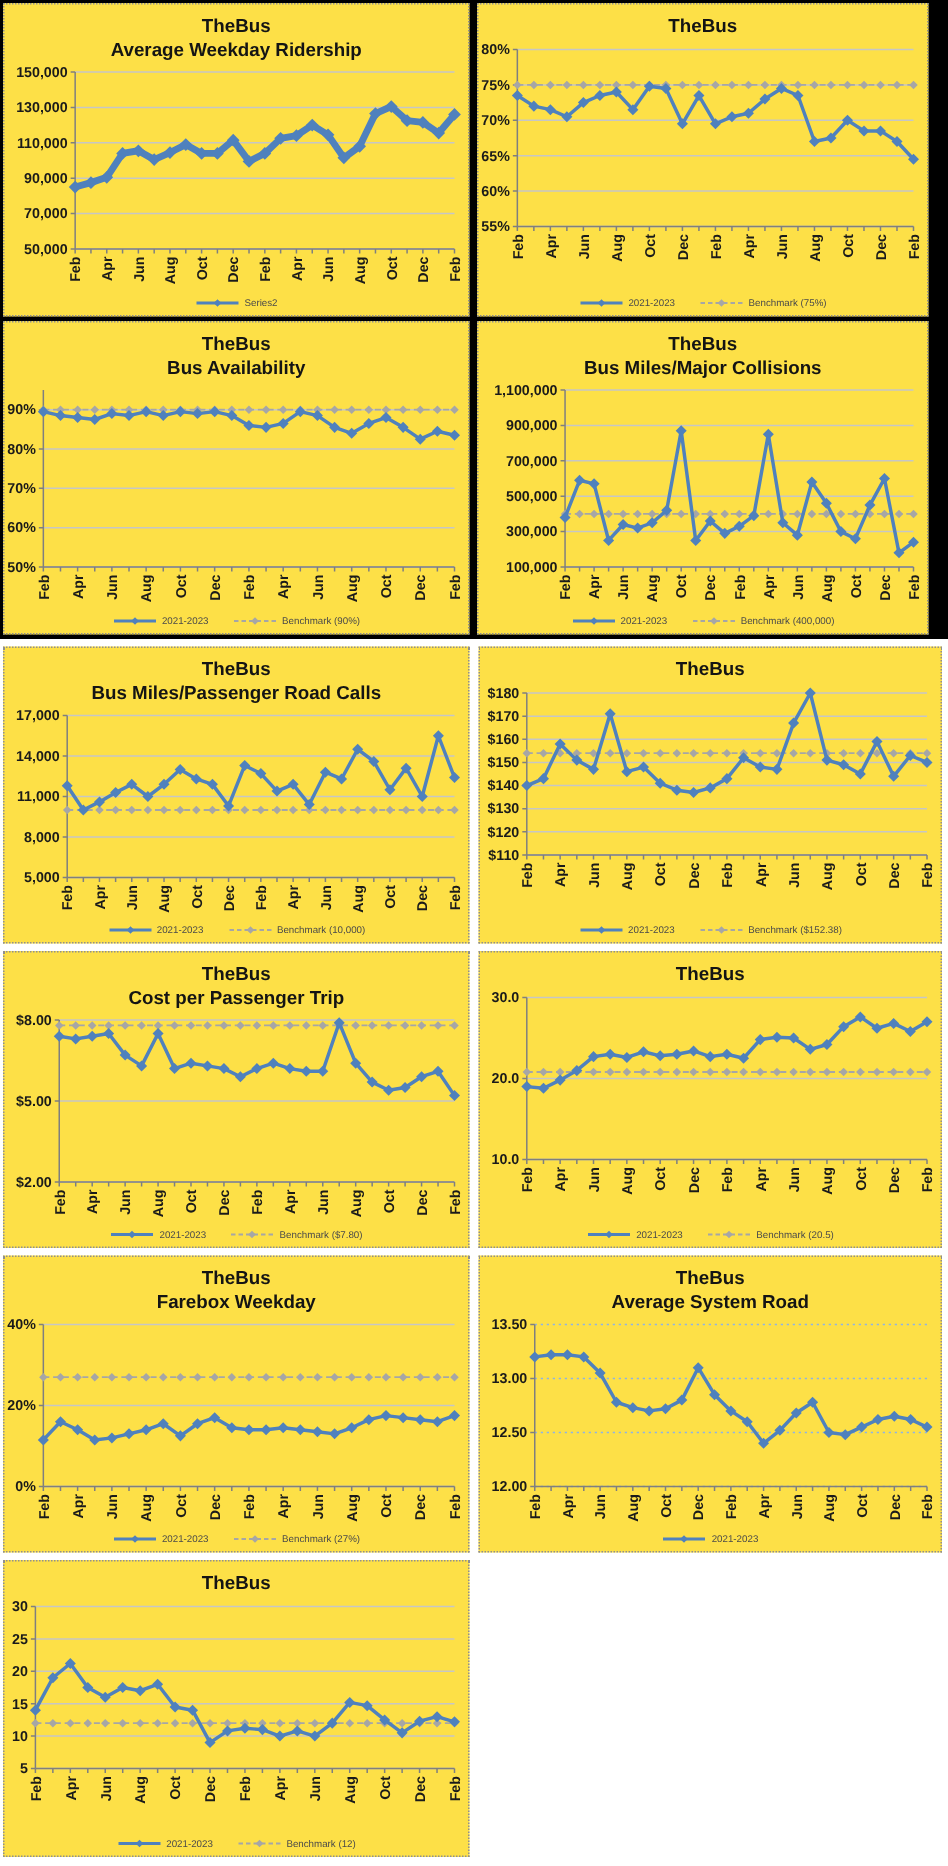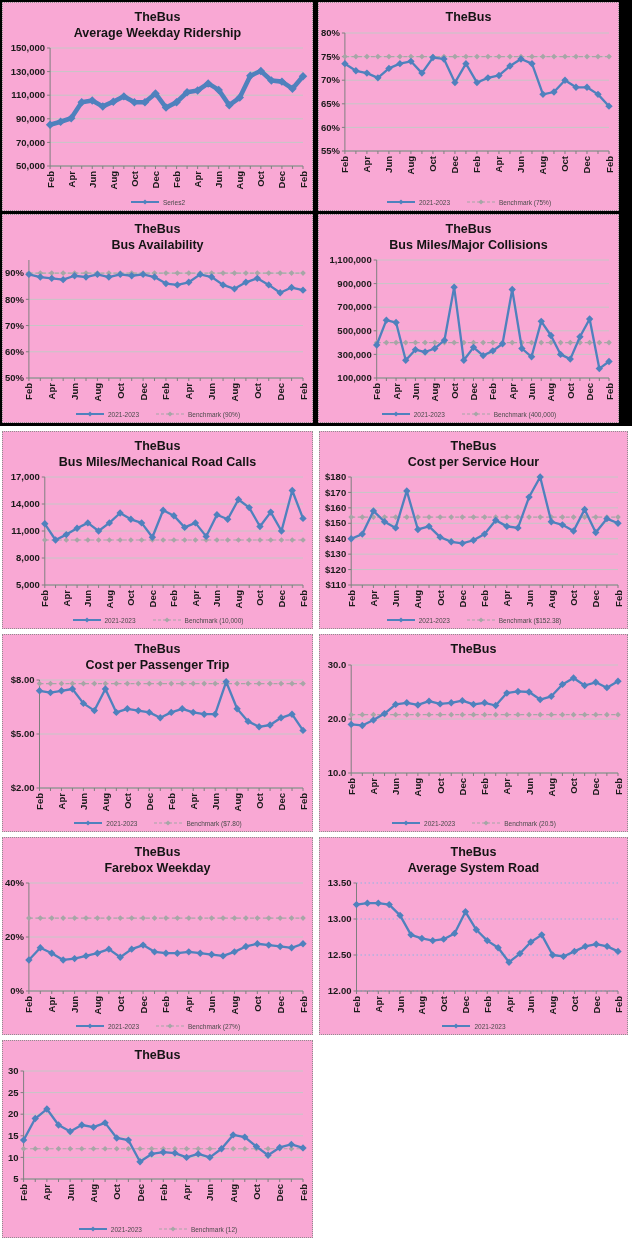--- a/index.html
+++ b/index.html
@@ -1,20 +1,20 @@
 <!DOCTYPE html>
 <html><head>
 <meta charset="utf-8">
 <style>
   html,body{margin:0;padding:0;background:#ffffff;}
   body{width:632px;font-family:"Liberation Sans",sans-serif;}
   .top-block{background:#000;padding:2px 13px 3px 2px;display:flex;flex-direction:column;gap:3px;}
   .top-block .row{display:flex;gap:5px;}
   .low-row{display:flex;gap:6px;margin:5px 4px 0 2px;}
-  .panel{background:#f9a8d4;border:1px dotted #8f8f8f;box-sizing:border-box;display:flex;flex-direction:column;overflow:hidden;}
+  .panel{background:#fde047;border:1px dotted #8f8f8f;box-sizing:border-box;display:flex;flex-direction:column;overflow:hidden;}
   .top-block .panel{height:209px;}
   .top-block .panel.left{width:311px;flex:none;}
   .top-block .panel.right{flex:1;}
   .low-row .panel{height:198px;}
   .low-row .panel.left{width:311px;flex:none;}
   .low-row .panel.right{flex:1;}
   .spacer{flex:1;}
   .chart-title{text-align:center;font-weight:bold;font-size:12.5px;line-height:15.5px;margin-top:7px;color:#141414;}
   svg.plot{display:block;width:100%;margin-top:2px;}
   .top-block svg.plot{height:150px;}
@@ -531,21 +531,21 @@
             </span>
           </div>
       </div>
     </div>
   </div>
 
   <div class="low-row">
     <div class="panel left">
       <div class="chart-title">
         <div>TheBus</div>
-        <div>Bus Miles/Mechanical Road Calls</div>
+        <div>Bus Miles/Passenger Road Calls</div>
       </div>
       <svg class="plot" viewBox="0 0 309 140">
           <line x1="41.8" x2="300" y1="5" y2="5" stroke="#C6C6C6" stroke-width="1" stroke-dasharray="none"></line>
           <line x1="38.8" x2="41.8" y1="5" y2="5" stroke="#7F7F7F"></line>
           <text x="36.8" y="8.2" text-anchor="end" class="tick">17,000</text>
           <line x1="41.8" x2="300" y1="32" y2="32" stroke="#C6C6C6" stroke-width="1" stroke-dasharray="none"></line>
           <line x1="38.8" x2="41.8" y1="32" y2="32" stroke="#7F7F7F"></line>
           <text x="36.8" y="35.2" text-anchor="end" class="tick">14,000</text>
           <line x1="41.8" x2="300" y1="59" y2="59" stroke="#C6C6C6" stroke-width="1" stroke-dasharray="none"></line>
           <line x1="38.8" x2="41.8" y1="59" y2="59" stroke="#7F7F7F"></line>
@@ -662,21 +662,20 @@
               <line x1="1" x2="29" y1="4" y2="4" stroke="#A6A6A6" stroke-width="1.2" stroke-dasharray="3,2"></line>
               <rect x="13.2" y="2.2" width="3.6" height="3.6" fill="#A6A6A6" transform="rotate(45 15 4)"></rect>
             </svg>
             <span>Benchmark (10,000)</span>
           </span>
         </div>
     </div>
     <div class="panel right">
       <div class="chart-title">
         <div>TheBus</div>
-        <div>Cost per Service Hour</div>
       </div>
       <svg class="plot" viewBox="0 0 307 140">
           <line x1="31.2" x2="298" y1="5" y2="5" stroke="#C6C6C6" stroke-width="1" stroke-dasharray="none"></line>
           <line x1="28.2" x2="31.2" y1="5" y2="5" stroke="#7F7F7F"></line>
           <text x="26.2" y="8.2" text-anchor="end" class="tick">$180</text>
           <line x1="31.2" x2="298" y1="20.428571428571434" y2="20.428571428571434" stroke="#C6C6C6" stroke-width="1" stroke-dasharray="none"></line>
           <line x1="28.2" x2="31.2" y1="20.428571428571434" y2="20.428571428571434" stroke="#7F7F7F"></line>
           <text x="26.2" y="23.628571428571433" text-anchor="end" class="tick">$170</text>
           <line x1="31.2" x2="298" y1="35.857142857142854" y2="35.857142857142854" stroke="#C6C6C6" stroke-width="1" stroke-dasharray="none"></line>
           <line x1="28.2" x2="31.2" y1="35.857142857142854" y2="35.857142857142854" stroke="#7F7F7F"></line>

